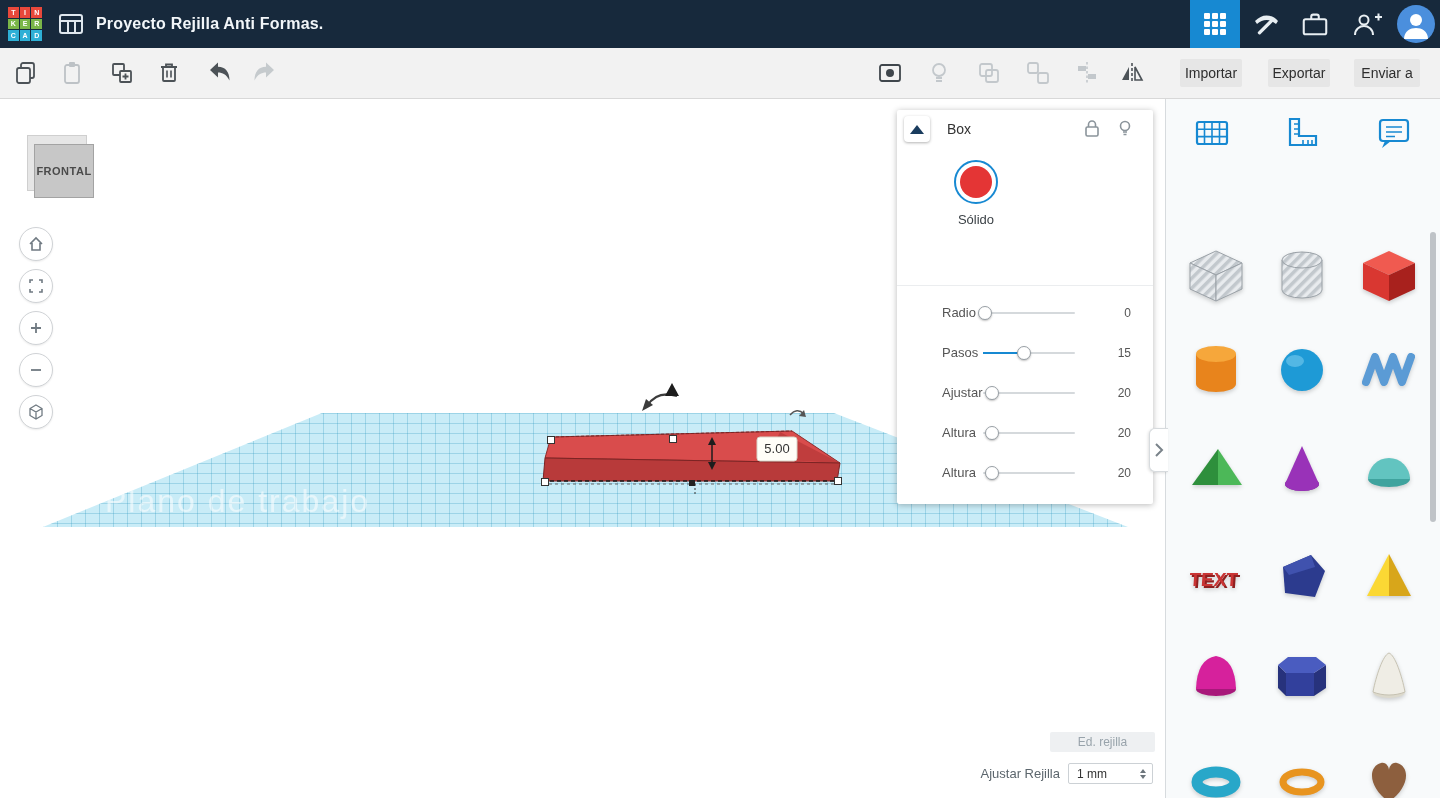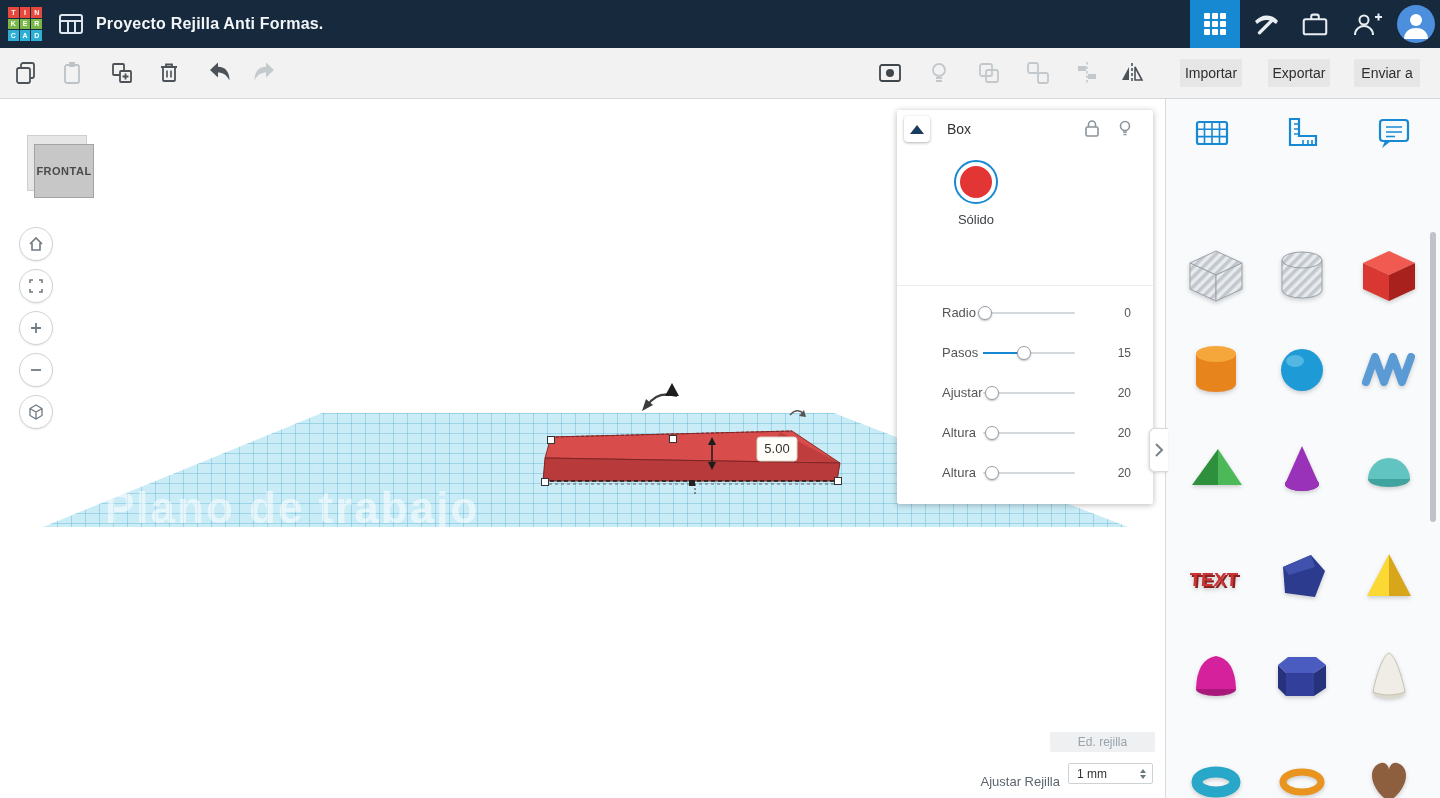--- a/index.html
+++ b/index.html
@@ -31,39 +31,39 @@
         display:flex;align-items:center;justify-content:center;font-size:14px;color:#2e2e2e;}
 
   
   #canvas{position:absolute;left:0;top:98px;width:1165px;height:700px;background:#fff;overflow:hidden;}
   #plane{position:absolute;left:43px;top:315px;width:1085px;height:114px;
         clip-path:polygon(25.7% 0,72.9% 0,100% 100%,0 100%);
         background-color:#c9ecf7;
         background-image:
           repeating-linear-gradient(to right, rgba(42,150,190,.28) 0 1px, transparent 1px 14px),
           repeating-linear-gradient(to bottom, rgba(42,150,190,.28) 0 1px, transparent 1px 10px);}
-  #watermark{position:absolute;left:62px;top:70px;font-size:44px;font-weight:bold;
+  #watermark{position:absolute;left:62px;top:70px;font-size:32px;font-weight:normal;
         color:rgba(255,255,255,.55);letter-spacing:2px;white-space:nowrap;}
   #viewcube{position:absolute;left:27px;top:37px;width:72px;height:64px;}
   #viewcube .back{position:absolute;left:0;top:0;width:58px;height:54px;background:#e6e6e6;border:1px solid #cfcfcf;}
   #viewcube .front{position:absolute;left:7px;top:9px;width:58px;height:52px;background:#c7c7c7;
         border:1px solid #a3a3a3;display:flex;align-items:center;justify-content:center;
         font-size:11px;font-weight:bold;color:#4a4a4a;letter-spacing:.5px;}
   .navbtn{position:absolute;left:19px;width:32px;height:32px;border-radius:50%;background:#fff;
         border:1px solid #d0d3d6;box-shadow:0 1px 2px rgba(0,0,0,.08);
         display:flex;align-items:center;justify-content:center;}
   #shape3d{position:absolute;left:535px;top:282px;}
   #shape3d .handle{fill:#fff;stroke:#333;stroke-width:1;}
 
   
   #edit-grid-btn{position:absolute;left:1050px;top:732px;width:105px;height:20px;background:#eef0f2;
         border-radius:2px;display:flex;align-items:center;justify-content:center;
         font-size:12px;color:#98a3ab;z-index:10;}
   #snap-label{position:absolute;left:920px;top:766px;width:140px;text-align:right;
-        font-size:13px;color:#5c666d;z-index:10;margin-top:8px;}
+        font-size:13px;color:#5c666d;z-index:10;}
   #snap-dd{position:absolute;left:1068px;top:763px;width:85px;height:21px;background:#fff;
         border:1px solid #ccd1d5;border-radius:2px;display:flex;align-items:center;
         font-size:12px;color:#333;padding-left:8px;box-sizing:border-box;z-index:10;}
   .dd-carets{position:absolute;right:6px;top:50%;transform:translateY(-50%);display:flex;flex-direction:column;align-items:center;}
   .caret-up{width:0;height:0;border:3.5px solid transparent;border-bottom:4.5px solid #6c757c;margin-bottom:2px;}
   .caret-down{width:0;height:0;border:3.5px solid transparent;border-top:4.5px solid #6c757c;}
 
   
   #inspector{position:absolute;left:897px;top:110px;width:256px;height:394px;background:#fff;
         border-radius:2px;box-shadow:0 1px 6px rgba(0,0,0,.28);z-index:25;}

